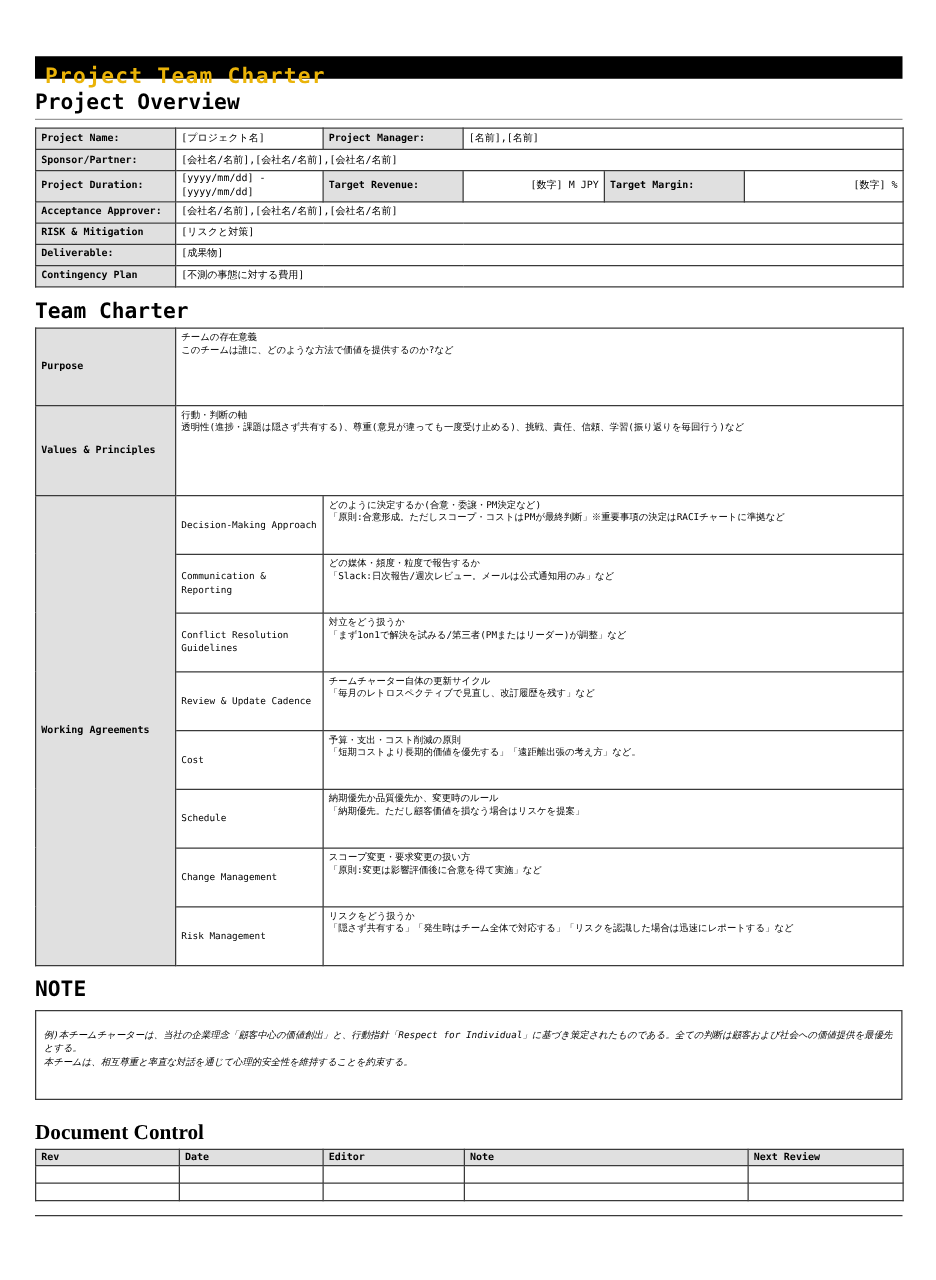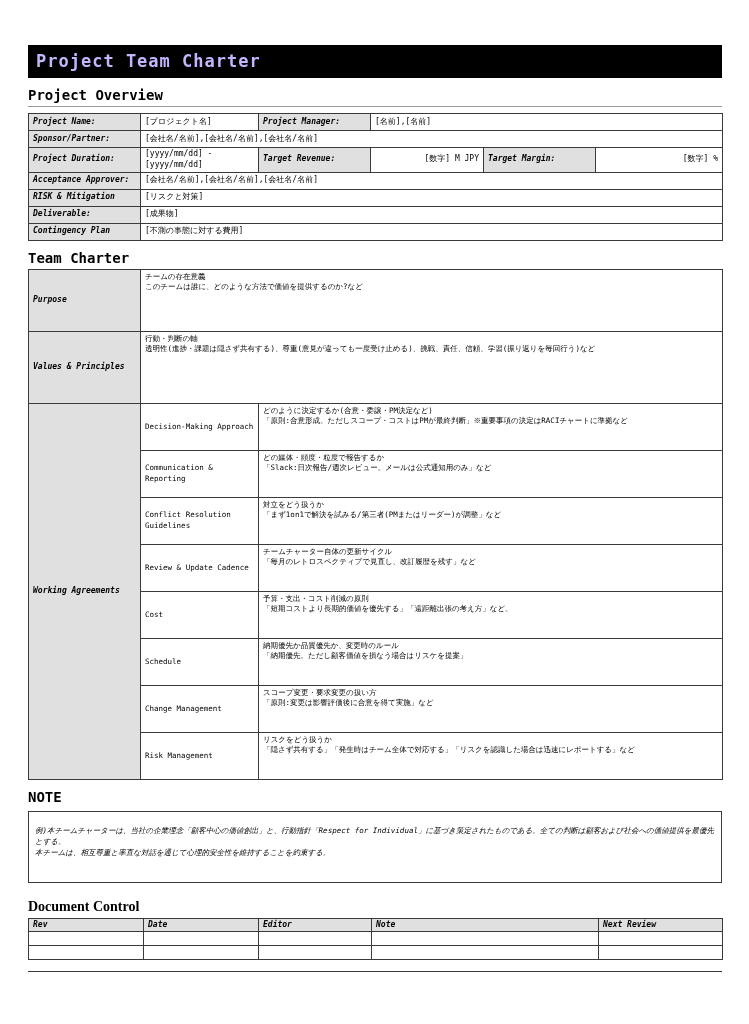--- a/index.html
+++ b/index.html
@@ -6,41 +6,41 @@
   html, body { background: #ffffff; }
   body {
     width: 749px; height: 1024px;
     font-family: "DejaVu Sans Mono", "Liberation Mono", monospace;
     color: #000;
     position: relative;
   }
   .sheet { position: absolute; left: 28px; top: 45px; width: 694px; }
 
   .title-bar {
-    background: #000; color: #c4b5fd;
-    height: 33px; line-height: 33px;
+    background: #000; color: #eab308;
+    height: 18px; line-height: 33px;
     font-size: 17px; font-weight: bold;
     padding-left: 8px; letter-spacing: 1px;
   }
 
   .section-heading {
-    font-size: 14px; font-weight: bold;
+    font-size: 17px; font-weight: bold;
     margin-top: 9px; padding-bottom: 3px;
   }
   .section-heading.underlined { border-bottom: 1px solid #999; margin-bottom: 6px; }
 
   table { border-collapse: collapse; table-layout: fixed; width: 694px; }
   td {
     border: 1px solid #3a3a3a;
     font-size: 8px; line-height: 1.35;
     padding: 1px 4px;
     vertical-align: middle;
     overflow: hidden;
   }
-  .lbl { background: #e0e0e0; font-weight: bold; font-style: italic; }
+  .lbl { background: #e0e0e0; font-weight: bold; }
   .val { font-weight: normal; }
   .right { text-align: right; }
 
   .ov-table td { height: 17px; }
 
   .tc-table td.content {
     font-size: 7.5px;
     vertical-align: top; padding-top: 2px;
     white-space: pre-line;
     margin-top: 39px;

